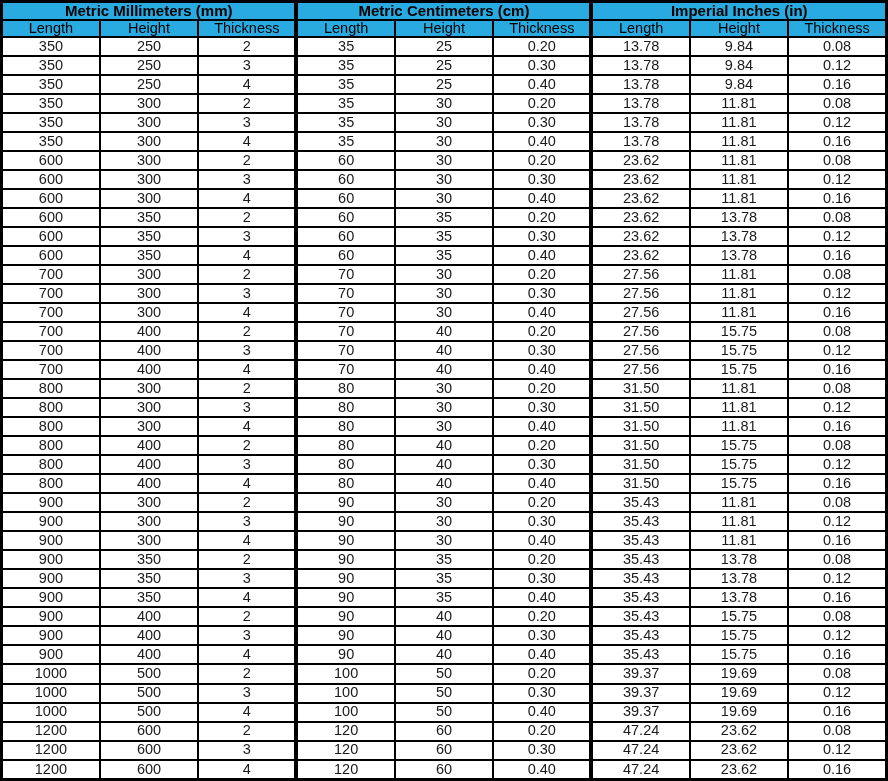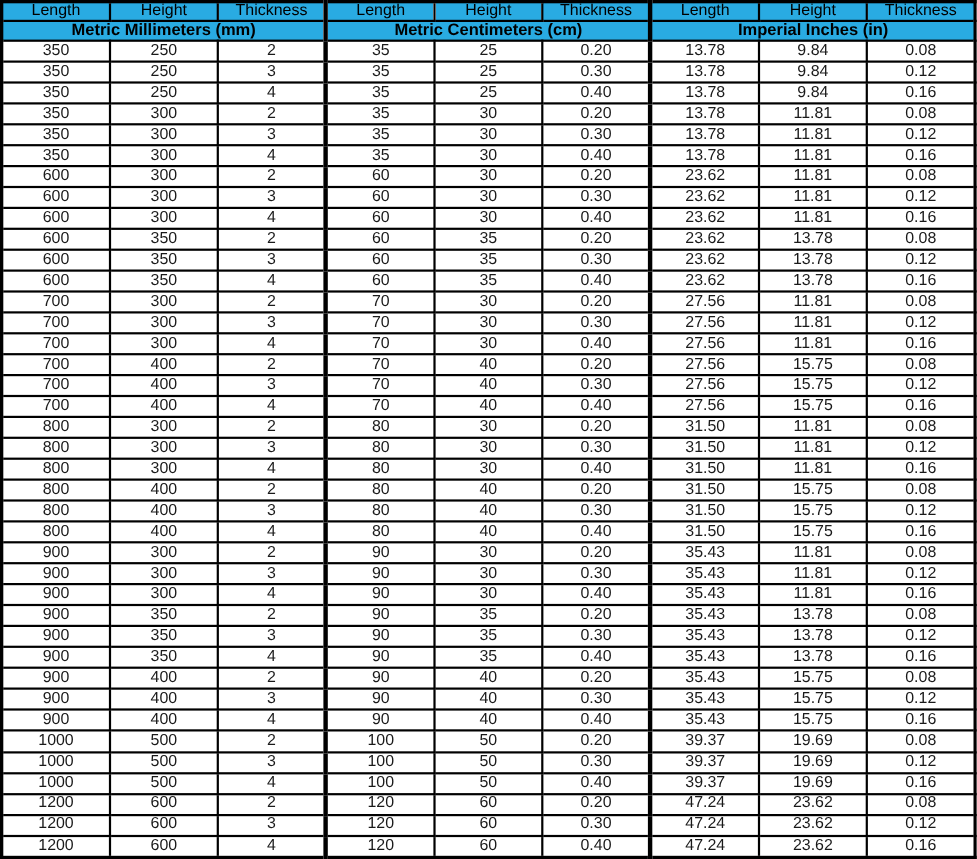--- a/index.html
+++ b/index.html
@@ -51,35 +51,35 @@
         <col>
         <col>
         <col>
         <col>
         <col>
         <col>
         <col>
     </colgroup>
     <thead>
       <tr>
+        <th class="group-title" colspan="3">Metric Millimeters (mm)</th>
+        <th class="group-title group-start" colspan="3">Metric Centimeters (cm)</th>
+        <th class="group-title group-start" colspan="3">Imperial Inches (in)</th>
+      </tr>
+      <tr>
         <th class="col-head">Length</th>
         <th class="col-head">Height</th>
         <th class="col-head">Thickness</th>
         <th class="col-head group-start">Length</th>
         <th class="col-head">Height</th>
         <th class="col-head">Thickness</th>
         <th class="col-head group-start">Length</th>
         <th class="col-head">Height</th>
         <th class="col-head">Thickness</th>
       </tr>
-      <tr>
-        <th class="group-title" colspan="3">Metric Millimeters (mm)</th>
-        <th class="group-title group-start" colspan="3">Metric Centimeters (cm)</th>
-        <th class="group-title group-start" colspan="3">Imperial Inches (in)</th>
-      </tr>
     </thead>
     <tbody>
         <tr>
           <td>350</td>
           <td>250</td>
           <td>2</td>
           <td class="group-start">35</td>
           <td>25</td>
           <td>0.20</td>
           <td class="group-start">13.78</td>

